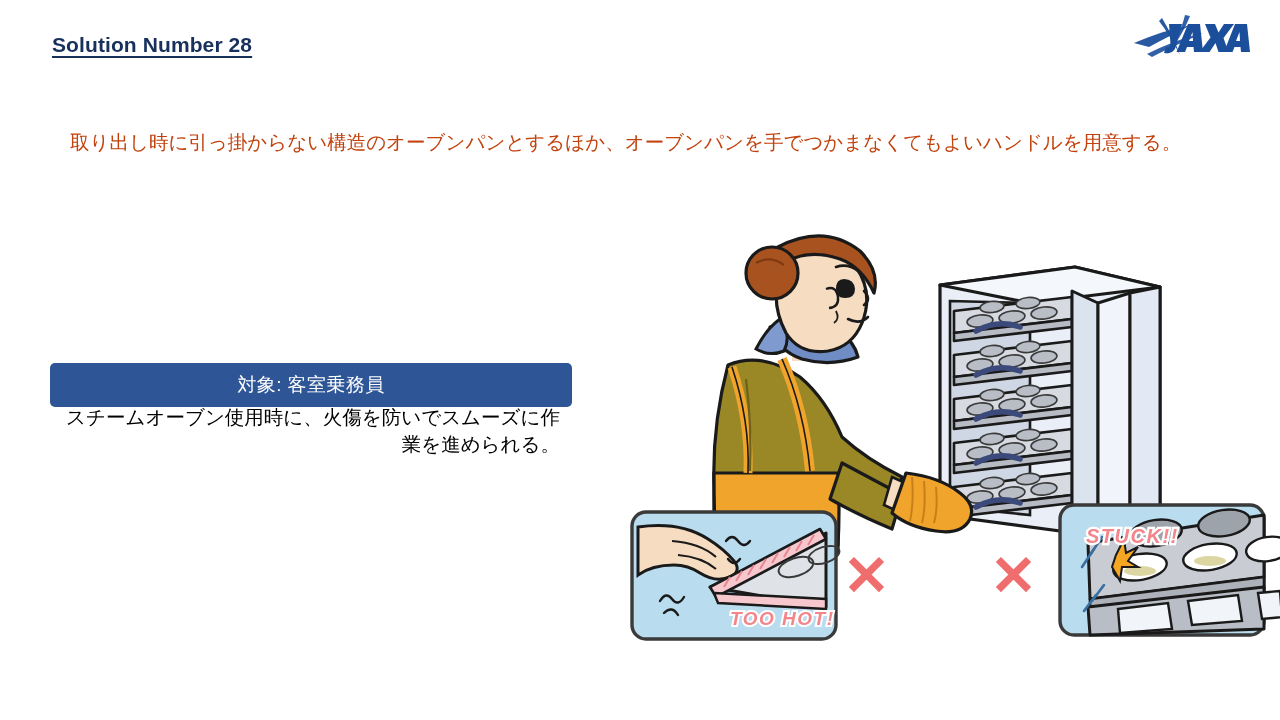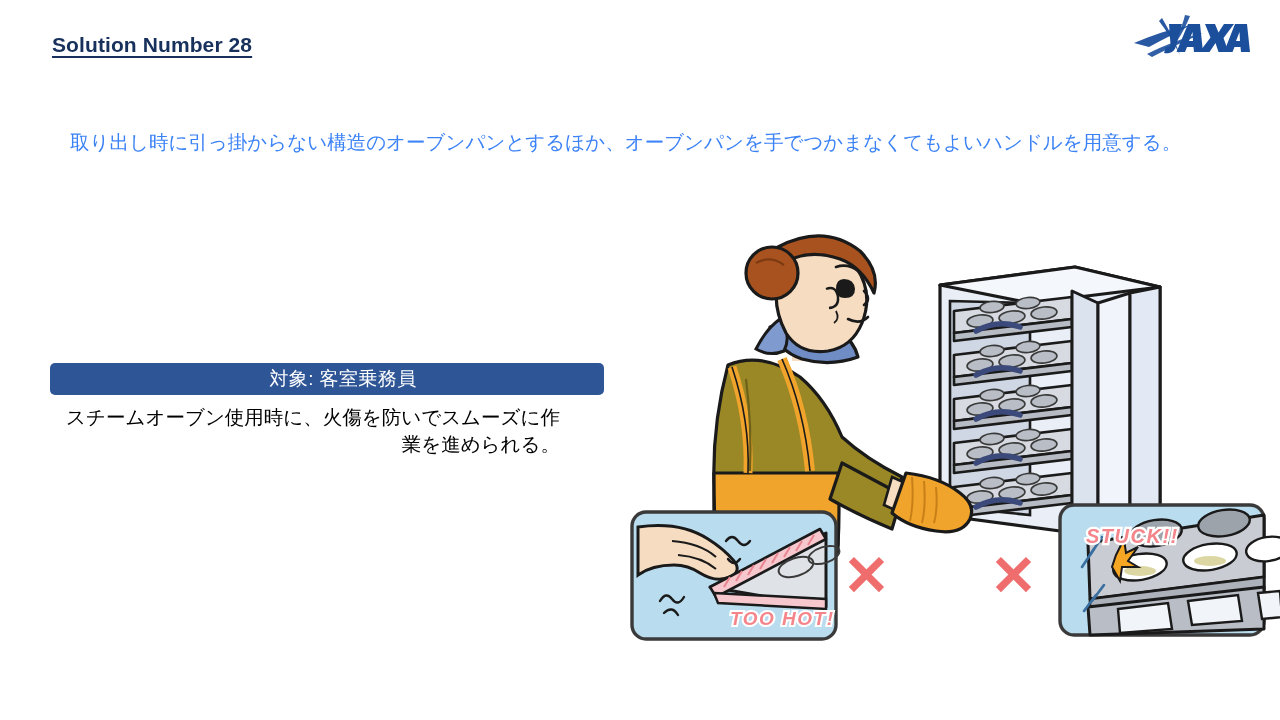--- a/index.html
+++ b/index.html
@@ -55,39 +55,38 @@
   }
 
   
   .description {
     position: absolute;
     left: 70px;
     top: 129px;
     width: 1130px;
     font-size: 19.5px;
     line-height: 1.38;
-    color: #3b82f6;
+    color: #c2410c;
   }
 
   
   .target-banner {
     position: absolute;
     left: 50px;
     top: 363px;
     width: 522px;
-    height: 32px;
+    height: 44px;
     border-radius: 5px;
     background: #2e5596;
     color: #ffffff;
     font-size: 19px;
     display: flex;
     align-items: center;
     justify-content: center;
     letter-spacing: 0.4px;
-    padding-left: 32px;
   }
   .target-desc {
     position: absolute;
     left: 60px;
     top: 404px;
     width: 500px;
     font-size: 19.5px;
     line-height: 1.38;
     color: #000000;
     text-align: right;

